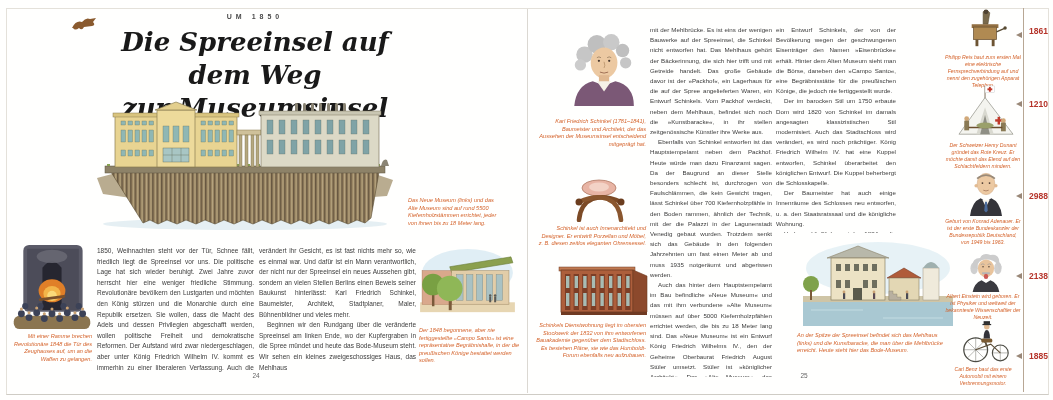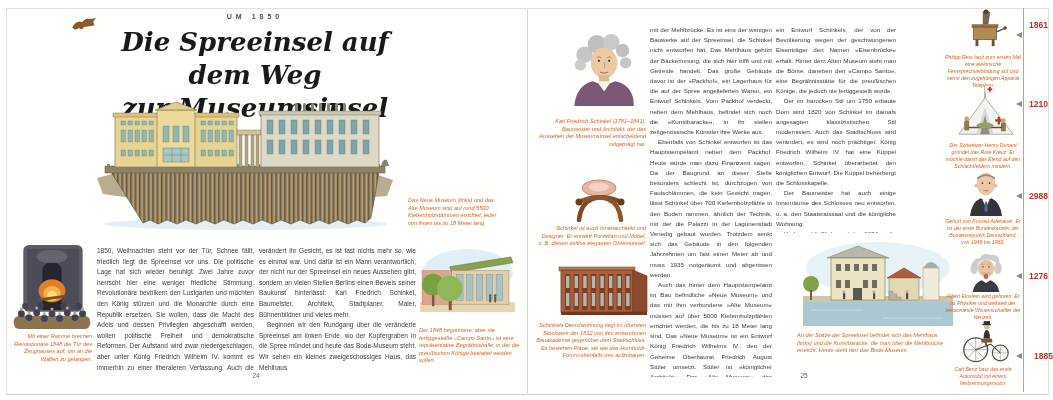--- a/index.html
+++ b/index.html
@@ -385,21 +385,21 @@
         <circle cx="25" cy="4" r="2.5" fill="#4e4232"></circle>
         <rect x="10" y="17" width="28" height="4" fill="#937043"></rect>
         <rect x="12" y="20" width="24" height="13" fill="#b08a52" stroke="#6d5433" stroke-width="0.8"></rect>
         <line x1="36" y1="25" x2="45" y2="21" stroke="#574a32" stroke-width="1.4"></line>
           <circle cx="45" cy="21" r="1.8" fill="#574a32"></circle>
         <rect x="14" y="33" width="3" height="7" fill="#6d5433"></rect>
           <rect x="31" y="33" width="3" height="7" fill="#6d5433"></rect>
       </svg>
     </div>
     <div class="tl-tri" style="top:32px;"></div>
-    <div class="tl-year" style="top:20px;">1861</div>
+    <div class="tl-year" style="top:26px;">1861</div>
     <div class="tl-cap" style="top:54px;">Philipp Reis baut zum ersten Mal eine elektrische Fernsprechverbindung auf und nennt den zugehörigen Apparat Telephon.</div>
 
     <div class="tl-icon" style="top:84px;height:56px;">
       <svg viewBox="0 0 64 58" width="62" height="56">
         <line x1="31" y1="2" x2="31" y2="18" stroke="#7a6a55" stroke-width="1"></line>
         <rect x="31" y="2" width="10" height="7" fill="#ffffff" stroke="#bbbbbb" stroke-width="0.4"></rect>
         <rect x="35" y="3" width="2" height="5" fill="#c0392b"></rect>
           <rect x="33.5" y="4.5" width="5" height="2" fill="#c0392b"></rect>
         <polygon points="4,52 31,14 60,52" fill="#f4f4ef" stroke="#9a9a90" stroke-width="0.8"></polygon>
         <polygon points="22,52 31,24 40,52" fill="#d9d9d0"></polygon>
@@ -444,21 +444,21 @@
         <ellipse cx="24" cy="22" rx="11" ry="12" fill="#e9c49c"></ellipse>
         <circle cx="20" cy="20" r="1" fill="#4a3a30"></circle>
           <circle cx="28" cy="20" r="1" fill="#4a3a30"></circle>
         <path d="M17,17 q3,-2 5,0 M26,17 q3,-2 5,0" stroke="#9a9a9a" stroke-width="0.9" fill="none"></path>
         <rect x="18.5" y="27.5" width="11" height="2.5" rx="1.2" fill="#b5b5b5"></rect>
         <ellipse cx="24" cy="33" rx="3" ry="3.5" fill="#cc5a55"></ellipse>
         <path d="M6,54 Q8,42 18,38 L24,42 30,38 Q40,42 42,54 Z" fill="#3a3a40"></path>
       </svg>
     </div>
     <div class="tl-tri" style="top:273px;"></div>
-    <div class="tl-year" style="top:271px;">1276</div>
+    <div class="tl-year" style="top:271px;">2138</div>
     <div class="tl-cap" style="top:293px;">Albert Einstein wird geboren. Er ist Physiker und weltweit der bekannteste Wissenschaftler der Neuzeit.</div>
 
     <div class="tl-icon" style="top:318px;height:46px;">
       <svg viewBox="0 0 60 58" width="48" height="46">
         <circle cx="17" cy="40" r="15" fill="none" stroke="#4c4c44" stroke-width="1.6"></circle>
         <line x1="17" y1="25" x2="17" y2="55" stroke="#4c4c44" stroke-width="0.5"></line>
         <line x1="2" y1="40" x2="32" y2="40" stroke="#4c4c44" stroke-width="0.5"></line>
         <line x1="7" y1="30" x2="27" y2="50" stroke="#4c4c44" stroke-width="0.5"></line>
         <line x1="27" y1="30" x2="7" y2="50" stroke="#4c4c44" stroke-width="0.5"></line>
         <circle cx="48" cy="44" r="10" fill="none" stroke="#4c4c44" stroke-width="1.4"></circle>
@@ -466,16 +466,16 @@
         <line x1="38" y1="44" x2="58" y2="44" stroke="#4c4c44" stroke-width="0.5"></line>
         <path d="M17,40 L36,33 48,44 M30,36 L30,28" stroke="#5a4a32" stroke-width="1.4" fill="none"></path>
         <rect x="24" y="26" width="14" height="5" rx="2" fill="#7a5a32"></rect>
         <path d="M27,26 Q27,15 31,15 Q35,15 35,26 Z" fill="#33333a"></path>
         <circle cx="31" cy="11" r="3.5" fill="#e2bb92"></circle>
         <rect x="27" y="4" width="8" height="3.5" fill="#2e2e2e"></rect>
           <rect x="25.5" y="7.5" width="11" height="1.5" fill="#2e2e2e"></rect>
       </svg>
     </div>
     <div class="tl-tri" style="top:353px;"></div>
-    <div class="tl-year" style="top:351px;text-align:right;">1885</div>
+    <div class="tl-year" style="top:351px;">1885</div>
     <div class="tl-cap" style="top:366px;">Carl Benz baut das erste Automobil mit einem Verbrennungsmotor.</div>
   </div>
 </div>
 
 </body></html>

